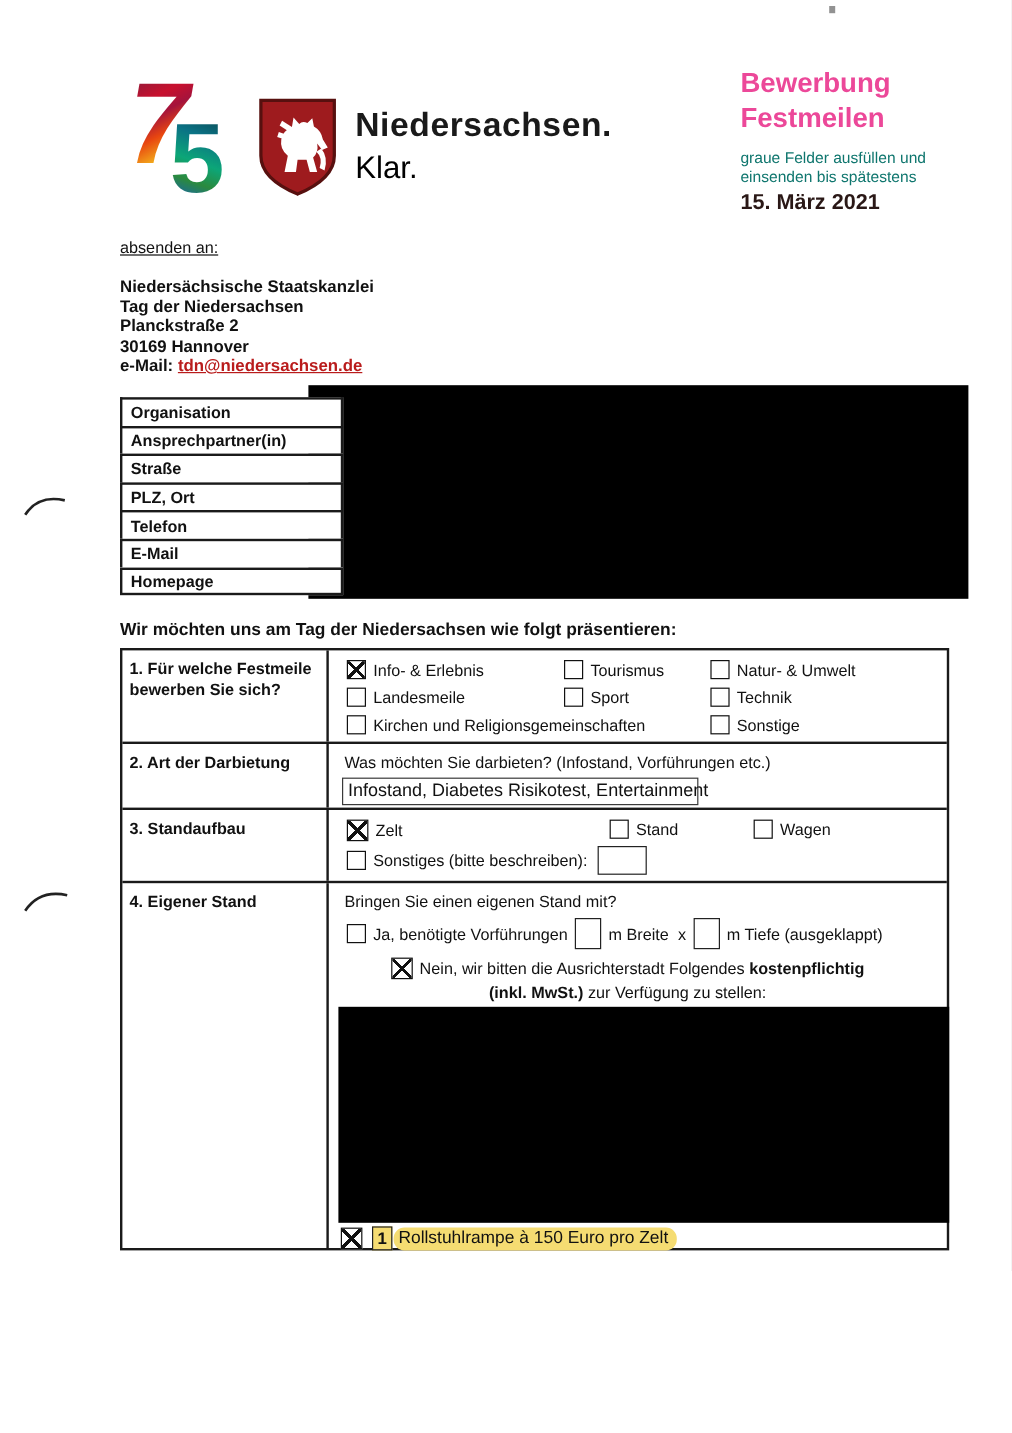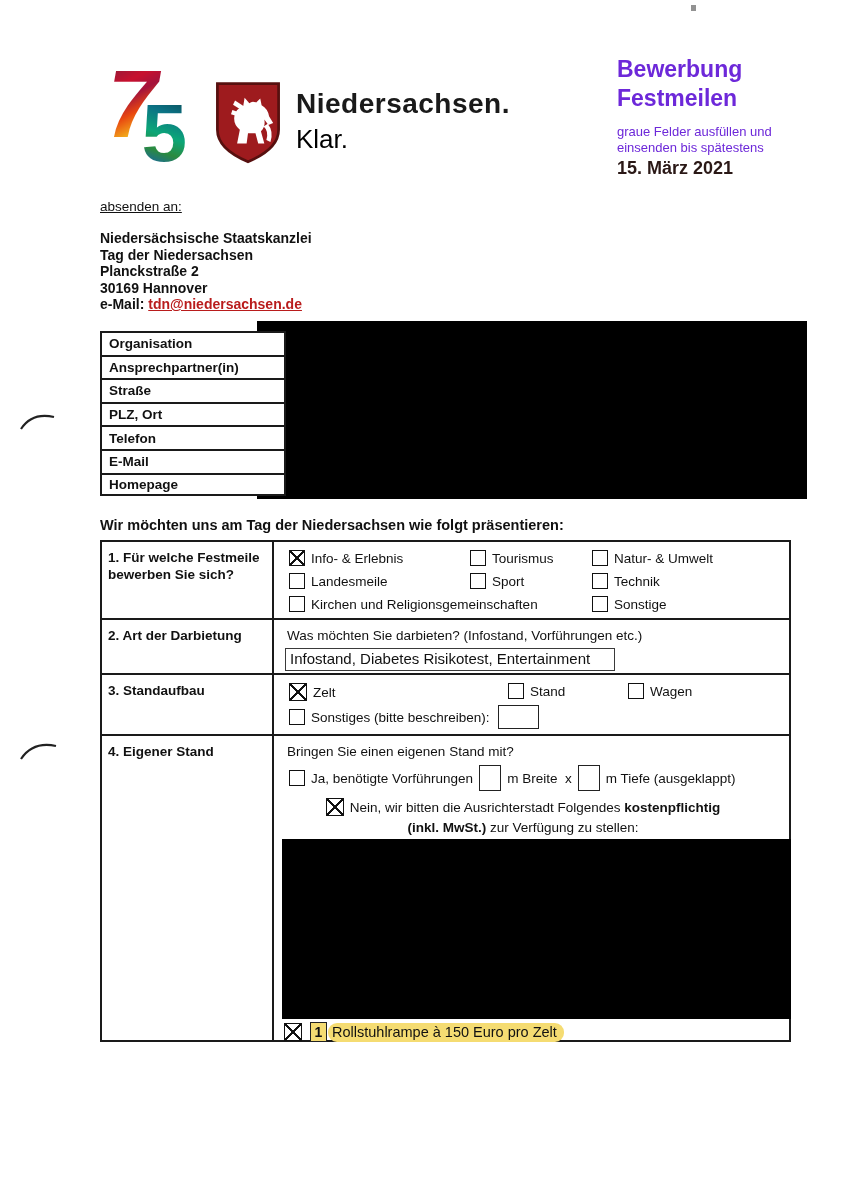--- a/index.html
+++ b/index.html
@@ -29,22 +29,22 @@
   .five {
     font-size:82px; line-height:82px; margin-left:-18px;
     transform:translateY(24px);
     background-image:linear-gradient(200deg,#0b3d42 0%,#0b7285 28%,#0ca678 52%,#2b8a3e 70%,#1864ab 88%);
   }
   .shield { position:absolute; left:214px; top:80px; width:68px; height:86px; }
   .brand { position:absolute; left:296px; top:88px; }
   .brand-name { font-size:28px; font-weight:bold; letter-spacing:.5px; color:#1a1a1a; }
   .brand-claim { font-size:26px; color:#000000; margin-top:4px; }
   .apply-block { position:absolute; left:617px; top:55px; width:210px; }
-  .apply-title { font-size:23px; font-weight:bold; line-height:29px; color:#6d28d9; }
-  .apply-note { font-size:13px; line-height:16px; color:#6d28d9; margin-top:11px; }
+  .apply-title { font-size:23px; font-weight:bold; line-height:29px; color:#ec4899; }
+  .apply-note { font-size:13px; line-height:16px; color:#0f766e; margin-top:11px; }
   .apply-deadline { font-size:18px; font-weight:bold; color:#2a1816; margin-top:2px; }
   
   .send-to { position:absolute; left:100px; top:199px; font-size:13.5px; text-decoration:underline; }
   .sender { position:absolute; left:100px; top:230px; font-size:14px; font-weight:bold; line-height:16.5px; }
   .email-link { color:#b91c1c; text-decoration:underline; }
   
   .contact-table { position:absolute; left:100px; top:331px; width:186px; }
   .contact-row {
     height:23.6px; border:2px solid #1a1a1a; border-bottom:none;
     background:#fff; font-size:13.5px; font-weight:bold;
@@ -72,21 +72,21 @@
     border:1.6px solid #111; background:#fff; flex-shrink:0;
   }
   .cb.big { width:18px; height:18px; }
   .cb.checked {
     background-image:
       linear-gradient(45deg,  transparent 44%, #111 44%, #111 56%, transparent 56%),
       linear-gradient(-45deg, transparent 44%, #111 44%, #111 56%, transparent 56%);
   }
   .q2-question { position:absolute; left:13px; top:8px; font-size:13.5px; }
   .q2-answer {
-    position:absolute; left:11px; top:28px; width:330px; height:23px;
+    position:absolute; left:11px; top:28px; width:297px; height:23px;
     border:1.6px solid #3a3a3a; font-size:15px; padding:1px 4px; white-space:nowrap;
   }
   .mini-box { display:inline-block; width:22px; height:26px; border:1.6px solid #222; background:#fff; vertical-align:middle; }
   .sonst-box { position:absolute; left:224px; top:30px; width:41px; height:24px; border:1.6px solid #222; }
   .q4-question { position:absolute; left:13px; top:8px; font-size:13.5px; }
   .ja-line { position:absolute; left:15px; top:29px; display:flex; align-items:center; gap:6px; font-size:13.5px; white-space:pre; }
   .nein-line { position:absolute; left:9px; top:62px; width:480px; font-size:13.5px; line-height:20px; white-space:pre-wrap;text-align:center; }
   .nein-line .cb { vertical-align:-4px; margin-right:6px; }
   .redact-q4 { position:absolute; left:8px; top:103px; width:509px; height:180px; background:#000; }
   .extra-line { position:absolute; left:10px; top:286px; display:flex; align-items:center; font-size:14.5px; }

